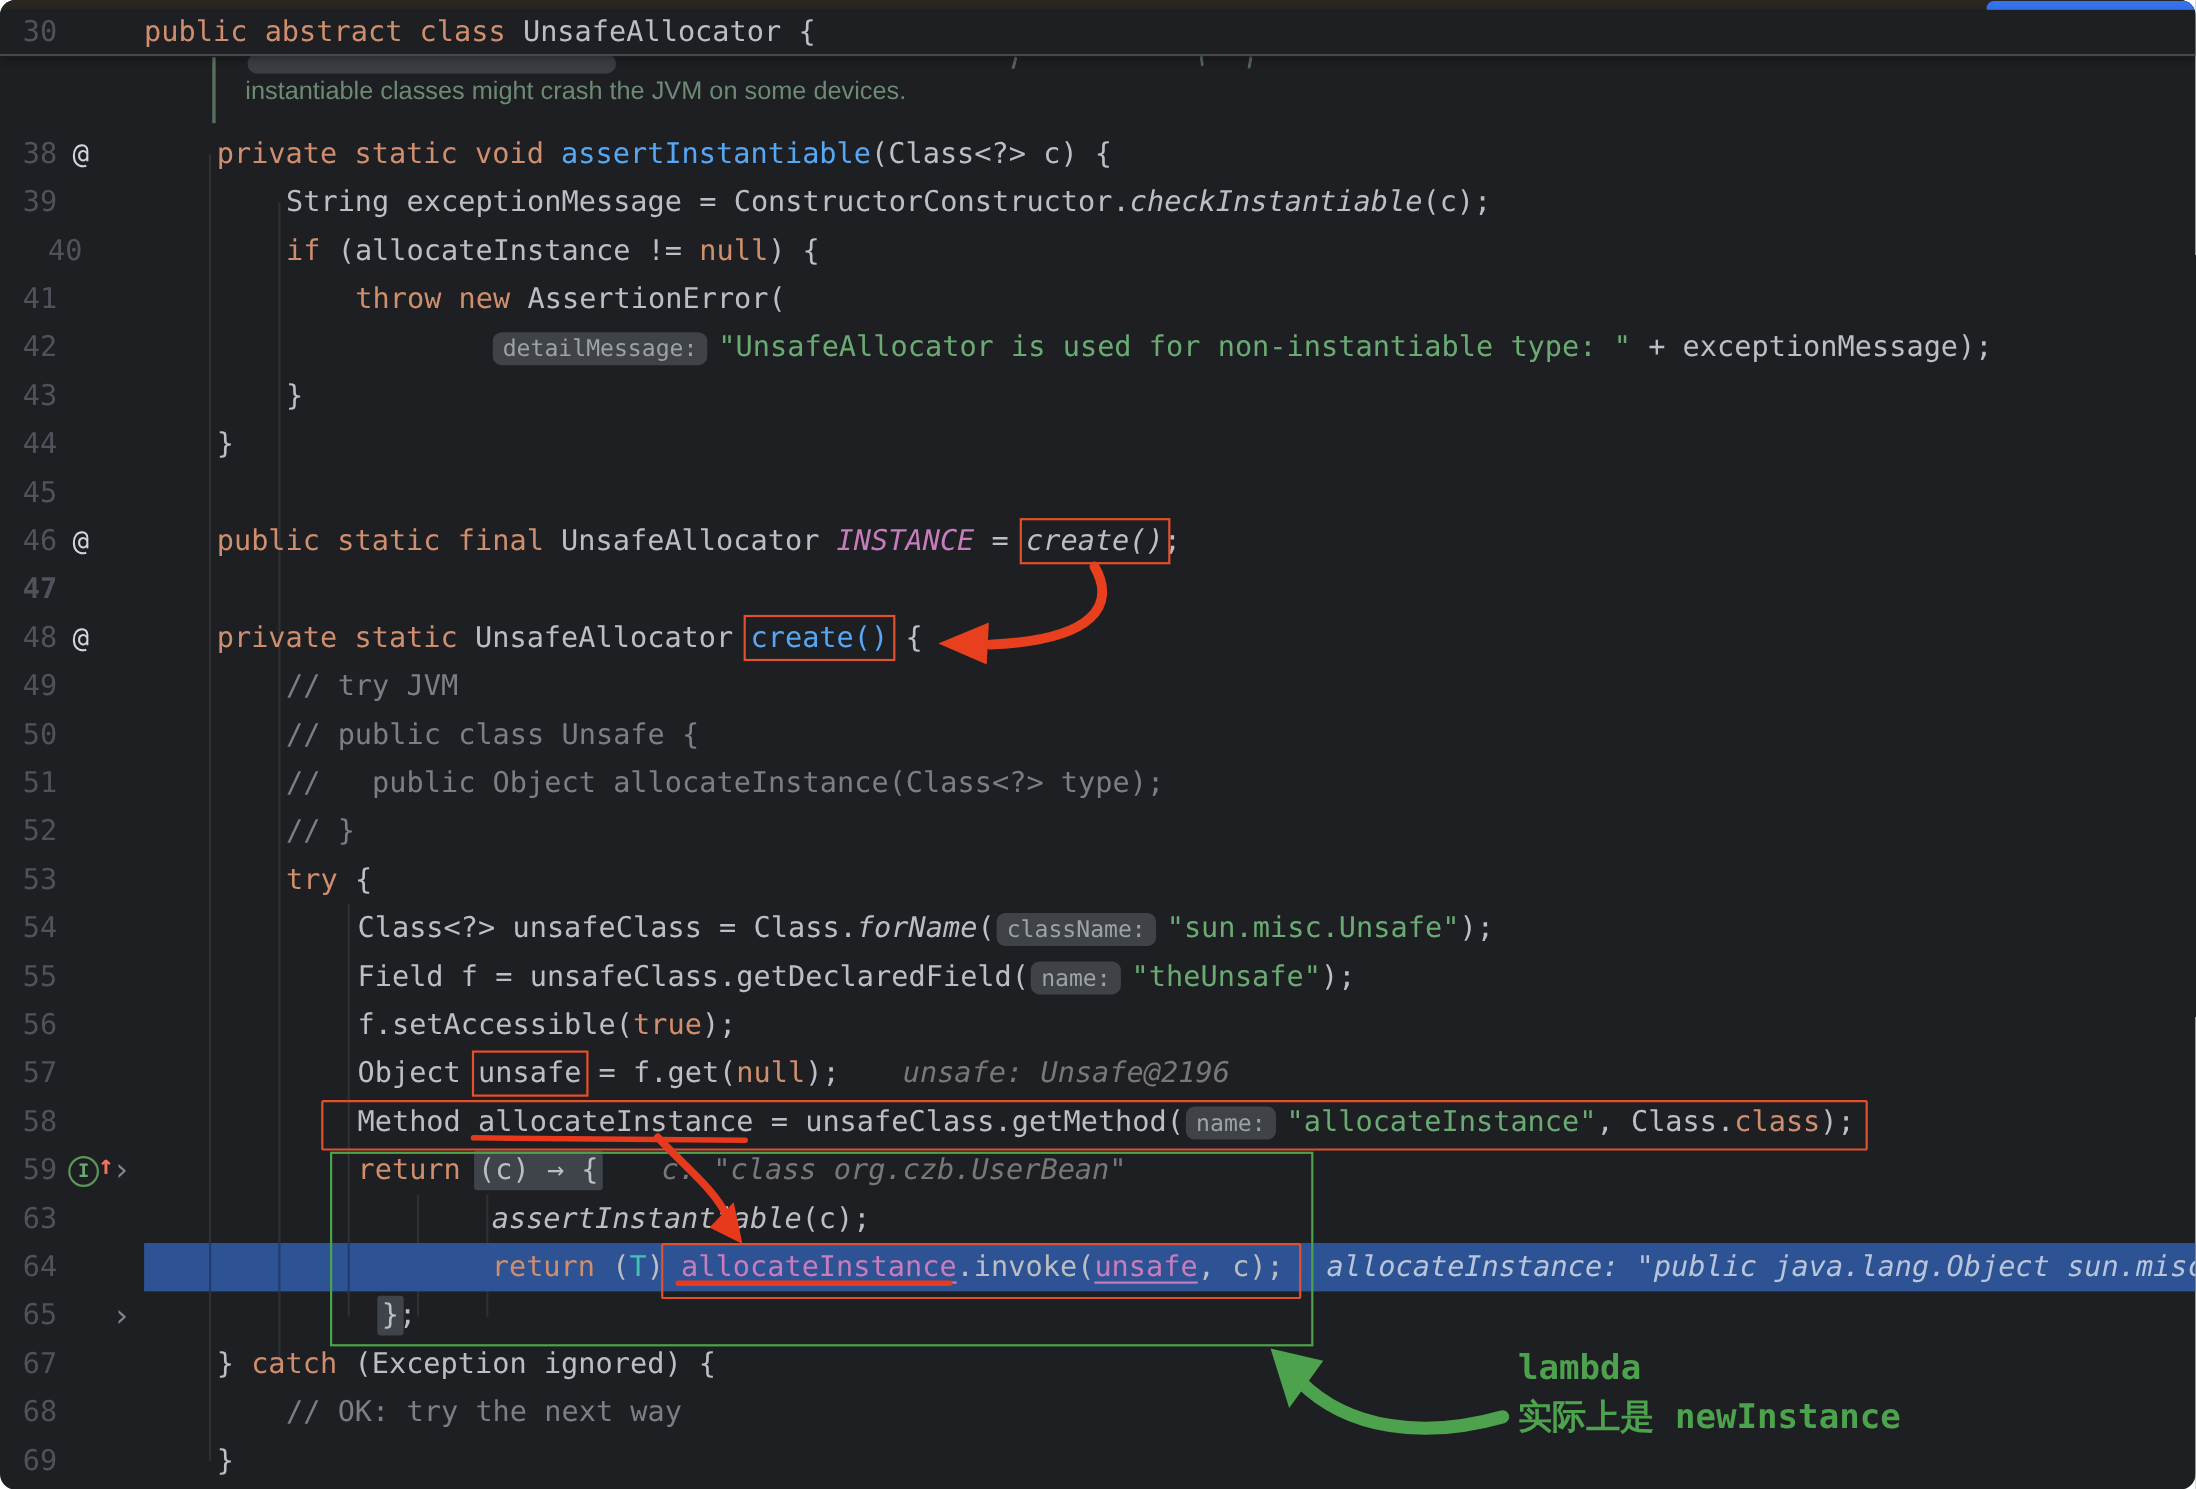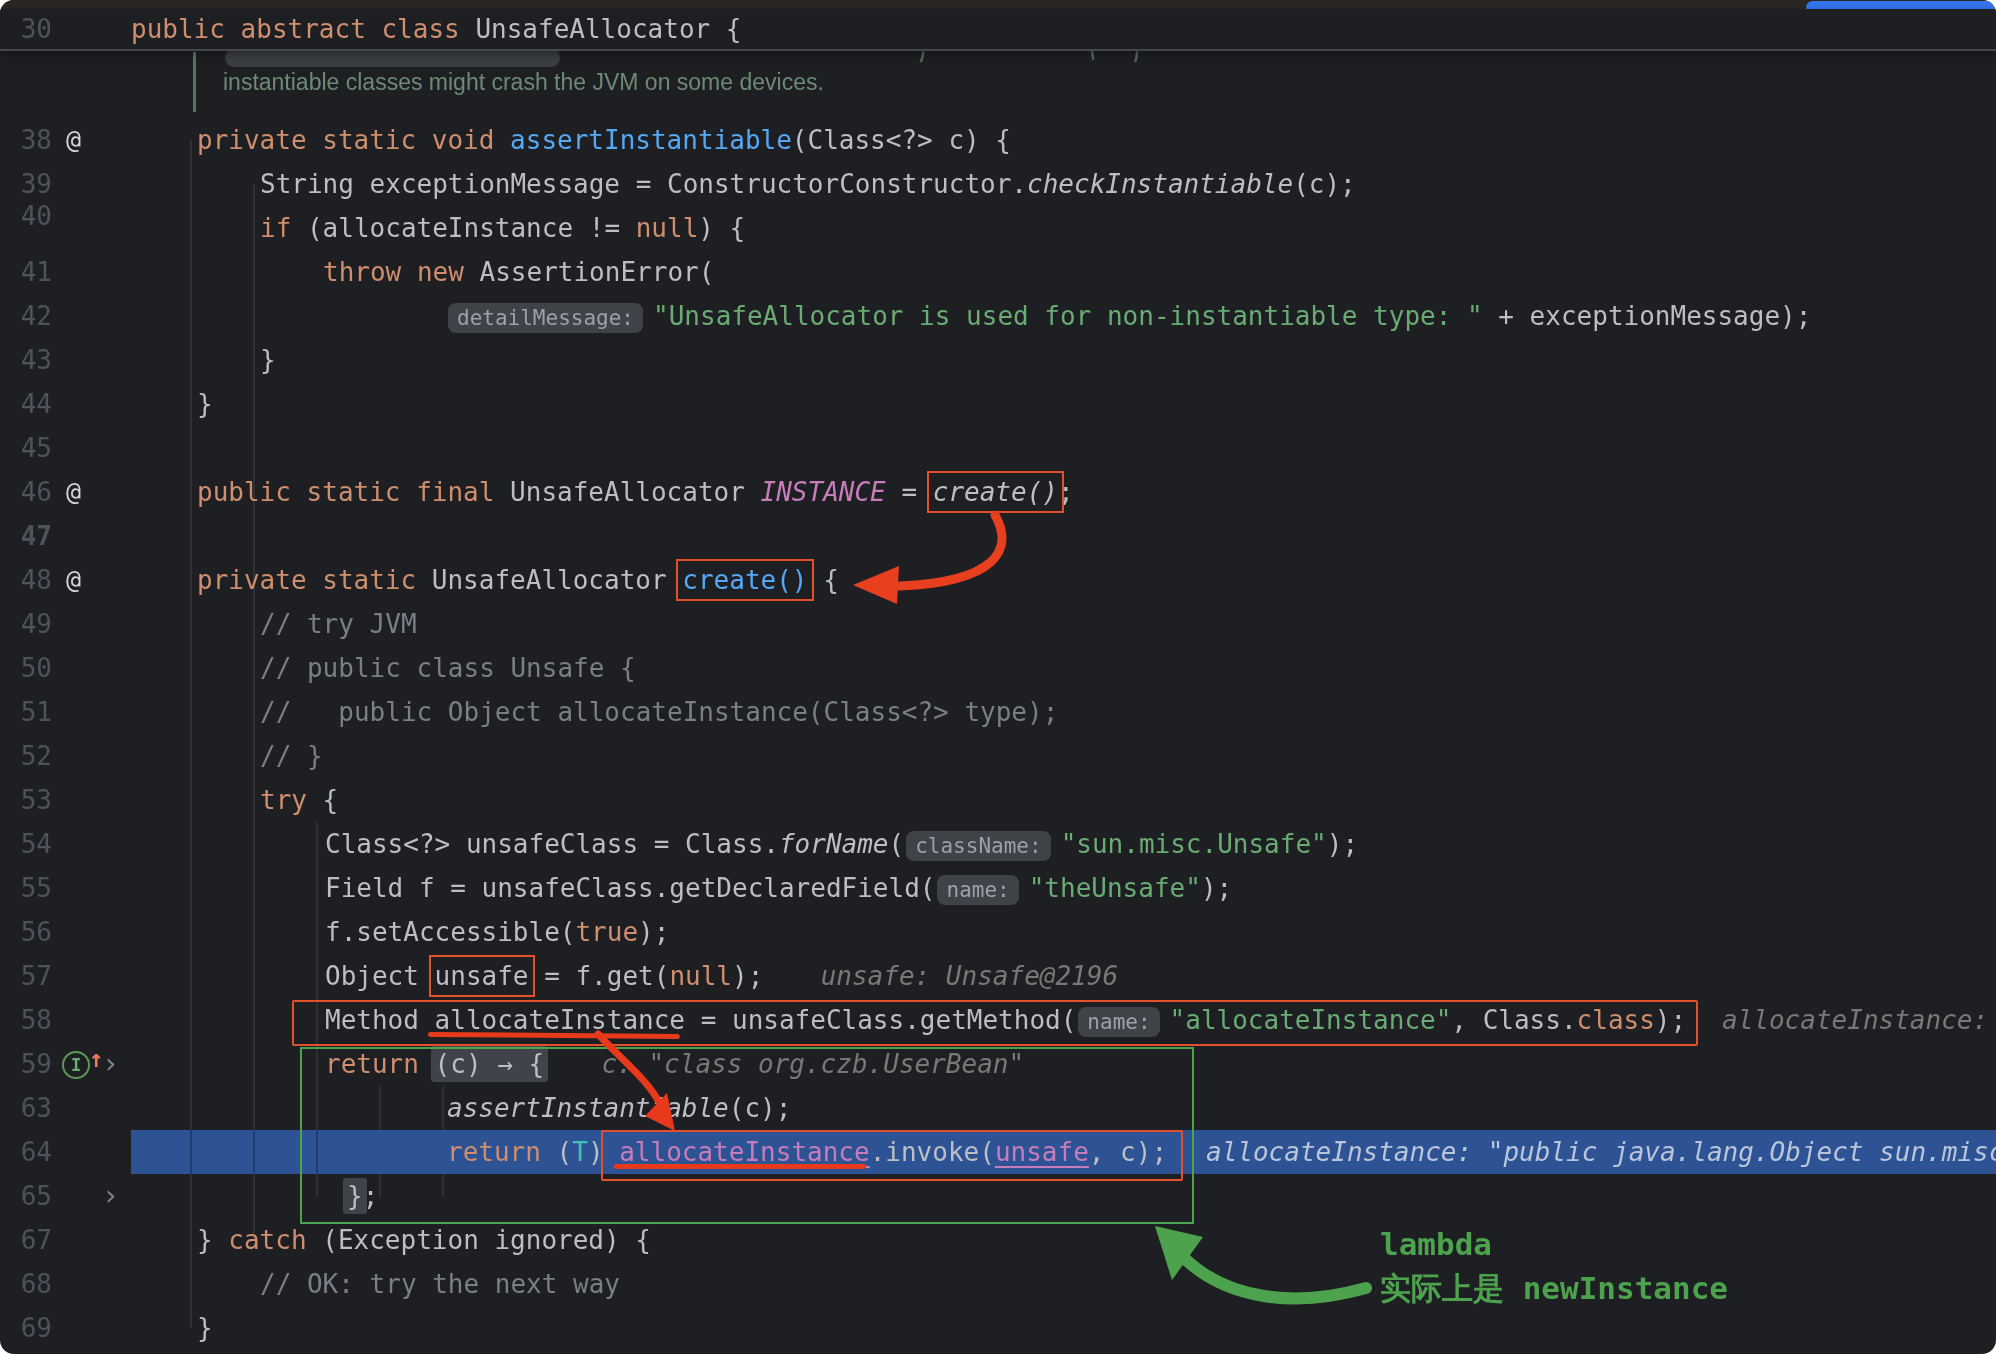--- a/index.html
+++ b/index.html
@@ -118,21 +118,21 @@
       <div class="row" style="top: 1130px; padding-left: 316px;"><span class="kw">return</span><span class="pl"> (</span><span class="te">T</span><span class="pl">) </span><span class="pk">allocateInstance</span><span class="pl">.invoke(</span><span class="pk">unsafe</span><span class="pl">, c);</span></div>
       <div class="row" style="top: 1174px; padding-left: 216px;"><span class="hl">}</span><span class="pl">;</span></div>
       <div class="row" style="top: 1218px; padding-left: 66px;"><span class="pl">} </span><span class="kw">catch</span><span class="pl"> (Exception ignored) {</span></div>
       <div class="row" style="top: 1262px; padding-left: 129px;"><span class="cm">// OK: try the next way</span></div>
       <div class="row" style="top: 1306px; padding-left: 66px;"><span class="pl">}</span></div>
     </div>
   <div id="gutter">
       <div class="ln" style="top: 118px;">38</div>
       <div class="gat" style="top: 118px;">@</div>
       <div class="ln" style="top: 162px;">39</div>
-      <div class="ln" style="top: 194px;">40</div>
+      <div class="ln" style="top: 206px; padding-left: 23px;">40</div>
       <div class="ln" style="top: 250px;">41</div>
       <div class="ln" style="top: 294px;">42</div>
       <div class="ln" style="top: 338px;">43</div>
       <div class="ln" style="top: 382px;">44</div>
       <div class="ln" style="top: 426px;">45</div>
       <div class="ln" style="top: 470px;">46</div>
       <div class="gat" style="top: 470px;">@</div>
       <div class="ln" style="top: 514px; font-weight: bold;">47</div>
       <div class="ln" style="top: 558px;">48</div>
       <div class="gat" style="top: 558px;">@</div>
@@ -152,21 +152,20 @@
       <div class="chev" style="top: 1042px; font-size: 28px;">›</div>
       <div class="ln" style="top: 1086px;">63</div>
       <div class="ln" style="top: 1130px;">64</div>
       <div class="ln" style="top: 1174px;">65</div>
       <div class="chev" style="top: 1174px; font-size: 28px;">›</div>
       <div class="ln" style="top: 1218px;">67</div>
       <div class="ln" style="top: 1262px;">68</div>
       <div class="ln" style="top: 1306px;">69</div>
     </div>
 
-  <span id="hint58" class="hint-abs">allocateInstance:</span>
   <span id="hint64" class="hint-abs">allocateInstance: "public java.lang.Object sun.misc</span>
 
   <div id="box58"></div>
   <div id="box64"></div>
   <div id="gbox"></div>
   <div id="ul58"></div>
   <div id="ul64"></div>
 
   <svg id="arrows">
     <path d="M 995 515 C 1015 550 995 582 900 586" fill="none" stroke="#e8401f" stroke-width="9" stroke-linecap="round"></path>

